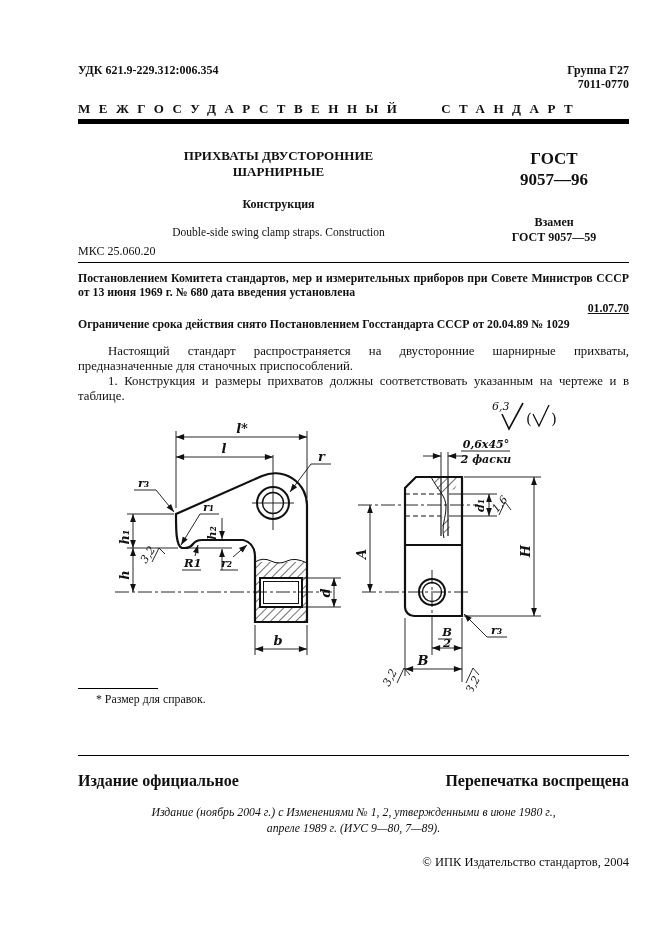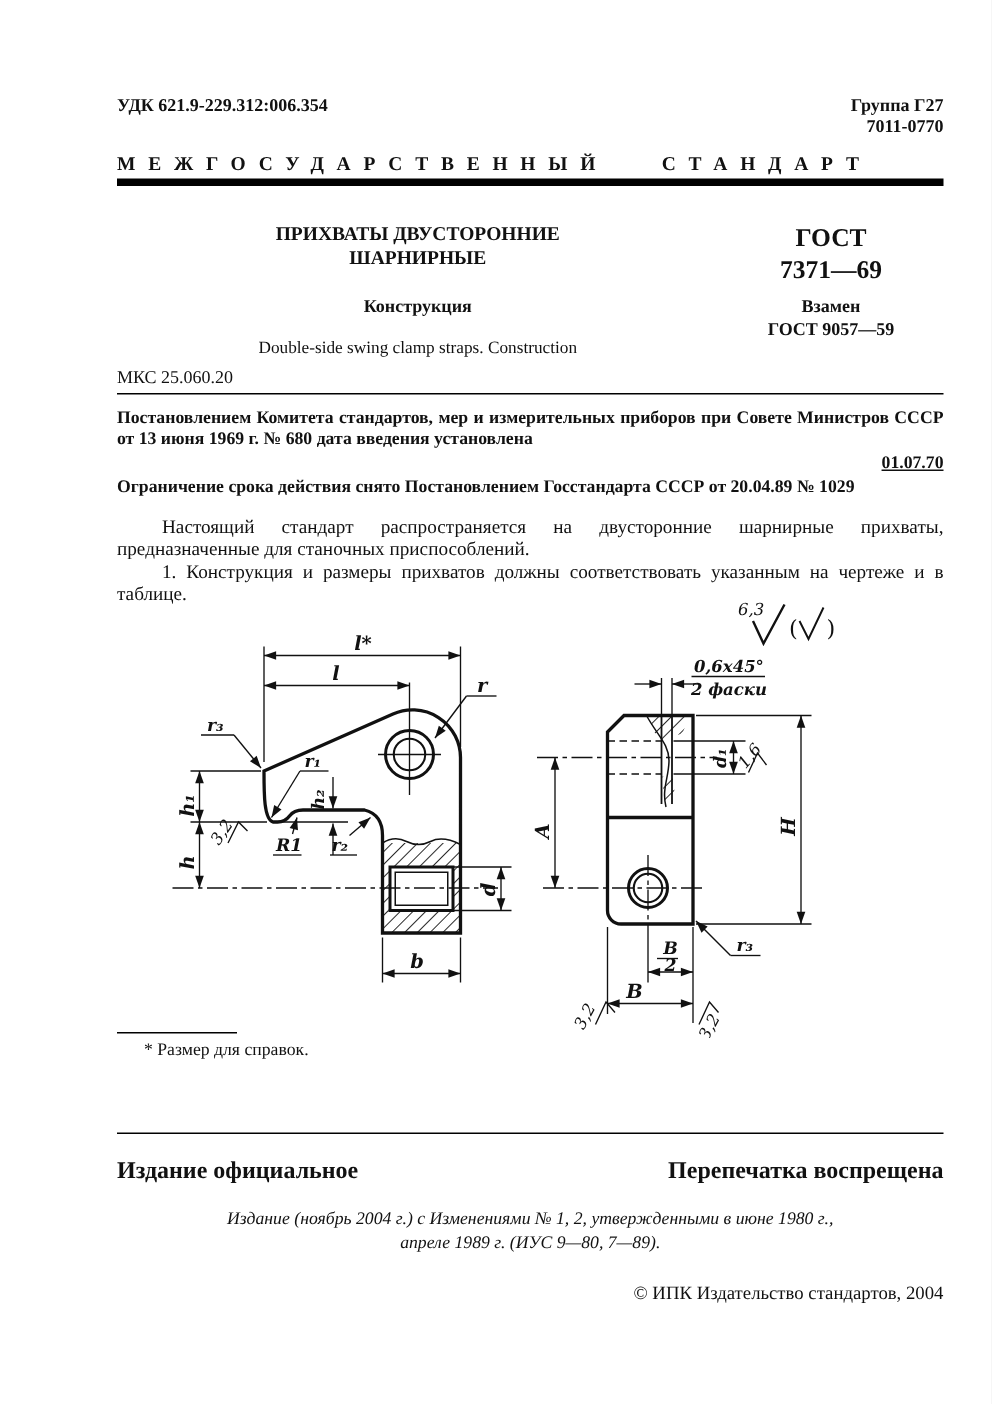--- a/index.html
+++ b/index.html
@@ -24,21 +24,21 @@
   .banner-rule{top:119px;border-top:5px solid #000;}
 
   
   .title-row{top:148px;display:flex;}
   .title-left{flex:1;text-align:center;}
   .title-main{font-weight:bold;font-size:13px;line-height:1.25;}
   .title-sub{font-weight:bold;font-size:12px;margin-top:16px;}
   .title-en{font-size:11.5px;margin-top:14px;}
   .title-right{width:150px;text-align:center;}
   .gost-num{font-weight:bold;font-size:17px;line-height:1.25;}
-  .replaces{font-weight:bold;font-size:12px;margin-top:6px;line-height:1.3;}
+  .replaces{font-weight:bold;font-size:12px;margin-top:24px;line-height:1.3;}
 
   .mks{top:244px;font-size:12px;}
   .rule1{top:262px;border-top:1.5px solid #000;}
 
   
   .decree{top:271px;font-weight:bold;font-size:11.8px;line-height:1.22;}
   .decree p{margin:0;text-align:justify;}
   .decree .date{text-align:right;text-decoration:underline;margin:1px 0 2px 0;}
   .decree .p2{margin-top:2px;}
 
@@ -89,21 +89,21 @@
       <div class="title-main">
         <span>ПРИХВАТЫ ДВУСТОРОННИЕ</span><br>
         <span>ШАРНИРНЫЕ</span>
       </div>
       <div class="title-sub">Конструкция</div>
       <div class="title-en">Double-side swing clamp straps. Construction</div>
     </div>
     <div class="title-right">
       <div class="gost-num">
         <span>ГОСТ</span><br>
-        <span>7371—69</span>
+        <span>9057—96</span>
       </div>
       <div class="replaces">
         <span>Взамен</span><br>
         <span>ГОСТ 9057—59</span>
       </div>
     </div>
   </div>
 
   <div class="blk mks">МКС 25.060.20</div>
   <div class="blk rule1"></div>

